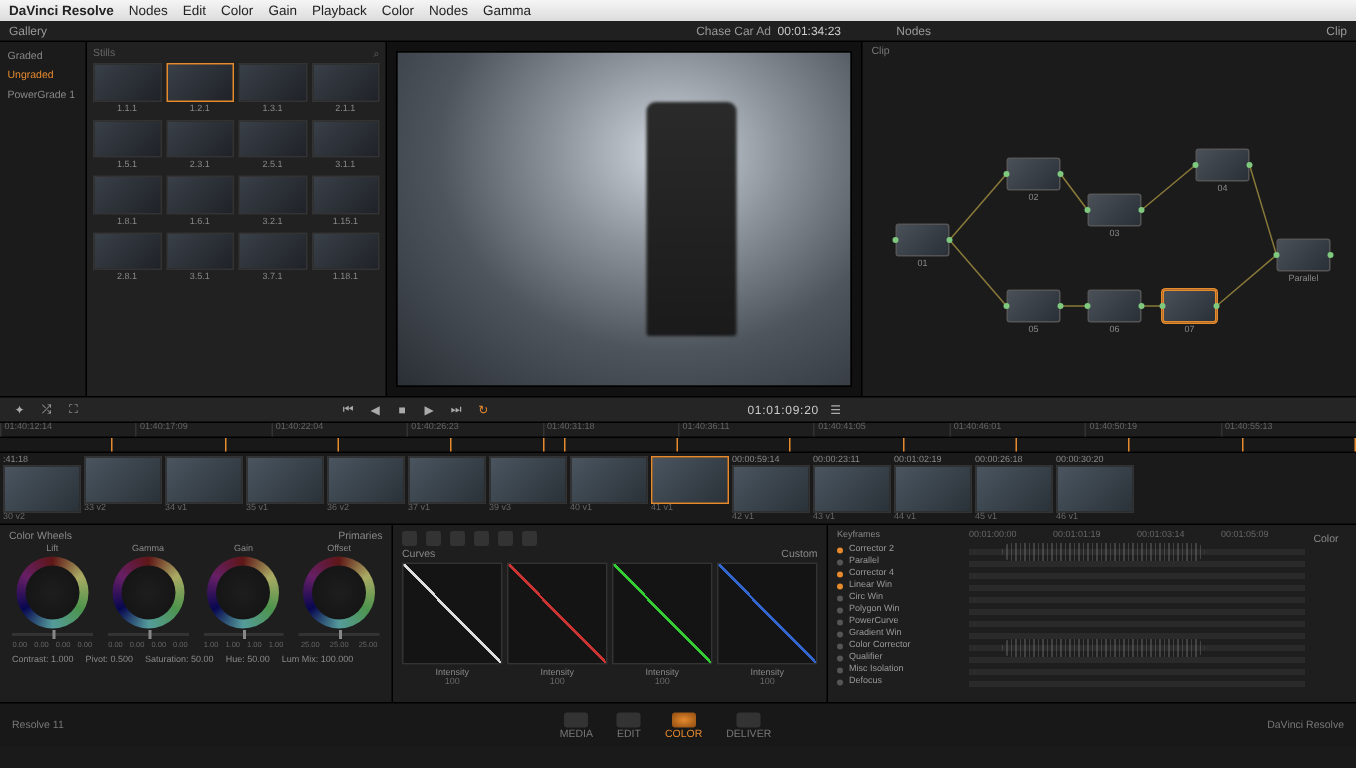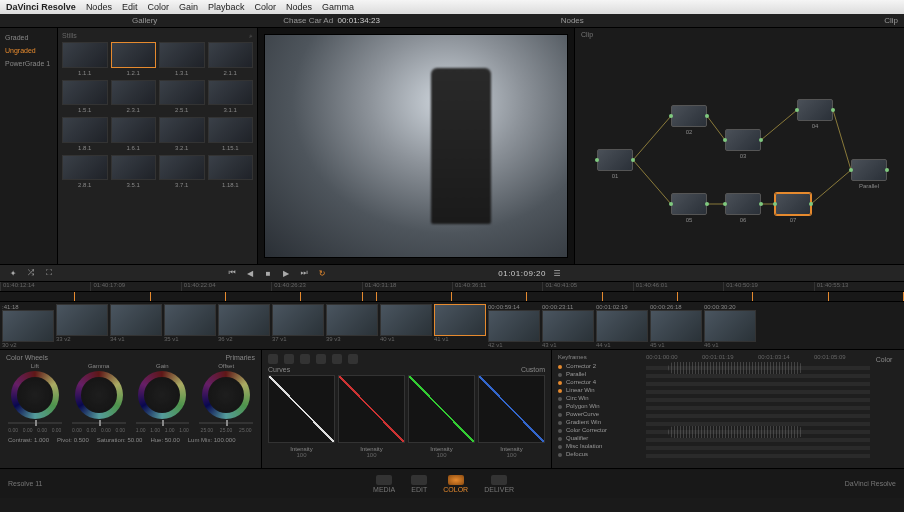--- a/index.html
+++ b/index.html
@@ -1,20 +1,20 @@
 <!DOCTYPE html>
 <html><head>
 <meta charset="utf-8">
 <style>
 * { margin: 0; padding: 0; box-sizing: border-box; font-family: -apple-system, "Helvetica Neue", Arial, sans-serif; user-select: none; }
 body { background: #1a1a1a; width: 904px; height: 512px; overflow: hidden; color: #aaa; font-size: 9px; }
 .menubar { background: linear-gradient(#f5f5f5,#dcdcdc); height: 14px; display: flex; align-items: center; padding: 0 6px; color: #222; gap: 10px; font-size: 9px; }
 .menubar span:first-child { font-weight: bold; }
 .topbar { background: #202020; height: 14px; display: flex; align-items: center; font-size: 8px; color: #999; border-bottom: 1px solid #000; }
-.topbar .seg { flex: 1; text-align: left; }
+.topbar .seg { flex: 1; text-align: right; }
 .topbar .tc { color: #ccc; }
 .main { display: flex; height: 236px; }
 .gallery { width: 258px; background: #212121; display: flex; border-right: 1px solid #000; }
 .gal-tree { width: 58px; background: #1b1b1b; padding: 4px 2px; font-size: 7px; color: #888; border-right: 1px solid #000; }
 .gal-tree .item { padding: 2px 3px; margin-bottom: 2px; border-radius: 2px; }
 .gal-tree .item.sel { color: #e68a2e; }
 .gal-thumbs { flex: 1; padding: 4px; overflow: hidden; }
 .gal-hdr { font-size: 7px; color: #666; margin-bottom: 2px; display: flex; justify-content: space-between; }
 .grid { display: grid; grid-template-columns: repeat(4, 1fr); gap: 3px; }
 .gthumb { aspect-ratio: 16/9; background: linear-gradient(135deg,#3a4048,#1f2228); border: 1px solid #333; position: relative; }
@@ -96,21 +96,21 @@
     <span>Edit</span>
     <span>Color</span>
     <span>Gain</span>
     <span>Playback</span>
     <span>Color</span>
     <span>Nodes</span>
     <span>Gamma</span>
   </div>
 
 <div class="topbar">
-  <div class="seg" style="text-align:center;padding-left:6px"><span>Gallery</span></div>
+  <div class="seg" style="text-align:left;padding-left:6px"><span>Gallery</span></div>
   <div class="seg"><span>Chase Car Ad</span>&nbsp;&nbsp;<span class="tc">00:01:34:23</span></div>
   <div class="seg" style="flex:0 0 60px"><span>Nodes</span></div>
   <div class="seg" style="text-align:right;padding-right:6px"><span>Clip</span></div>
 </div>
 
 <div class="main">
   <div class="gallery">
     <div class="gal-tree" id="galtree">
         <div class="item">Graded</div>
         <div class="item sel">Ungraded</div>

